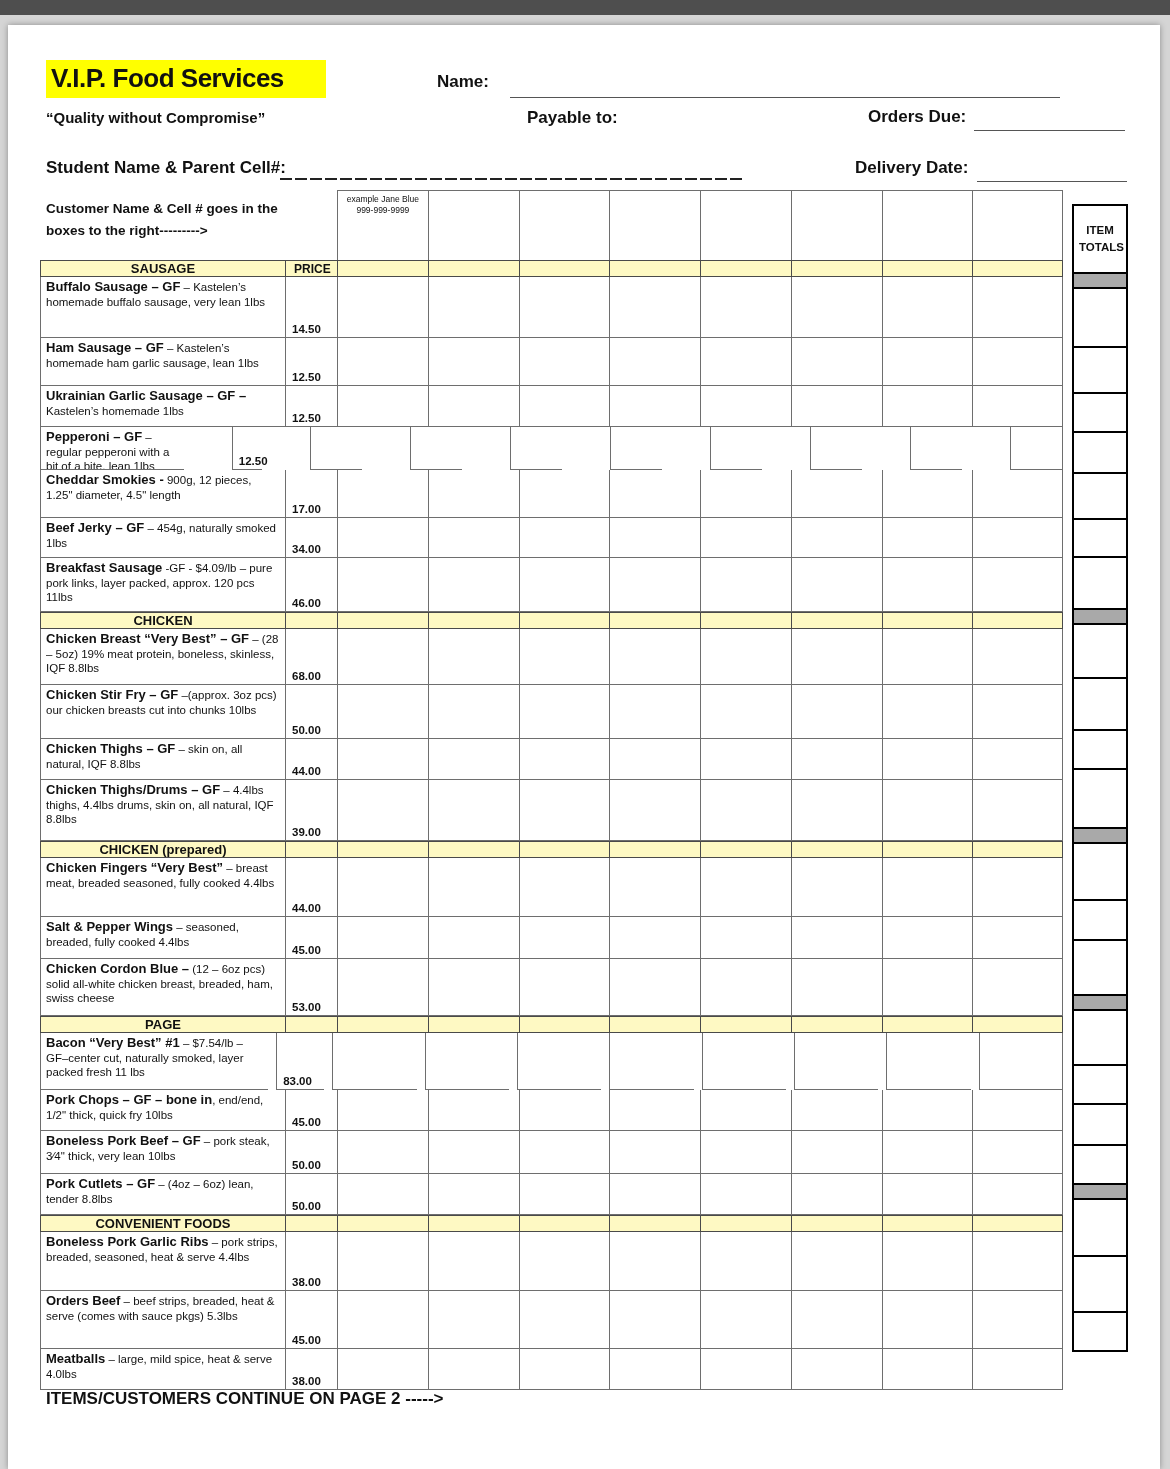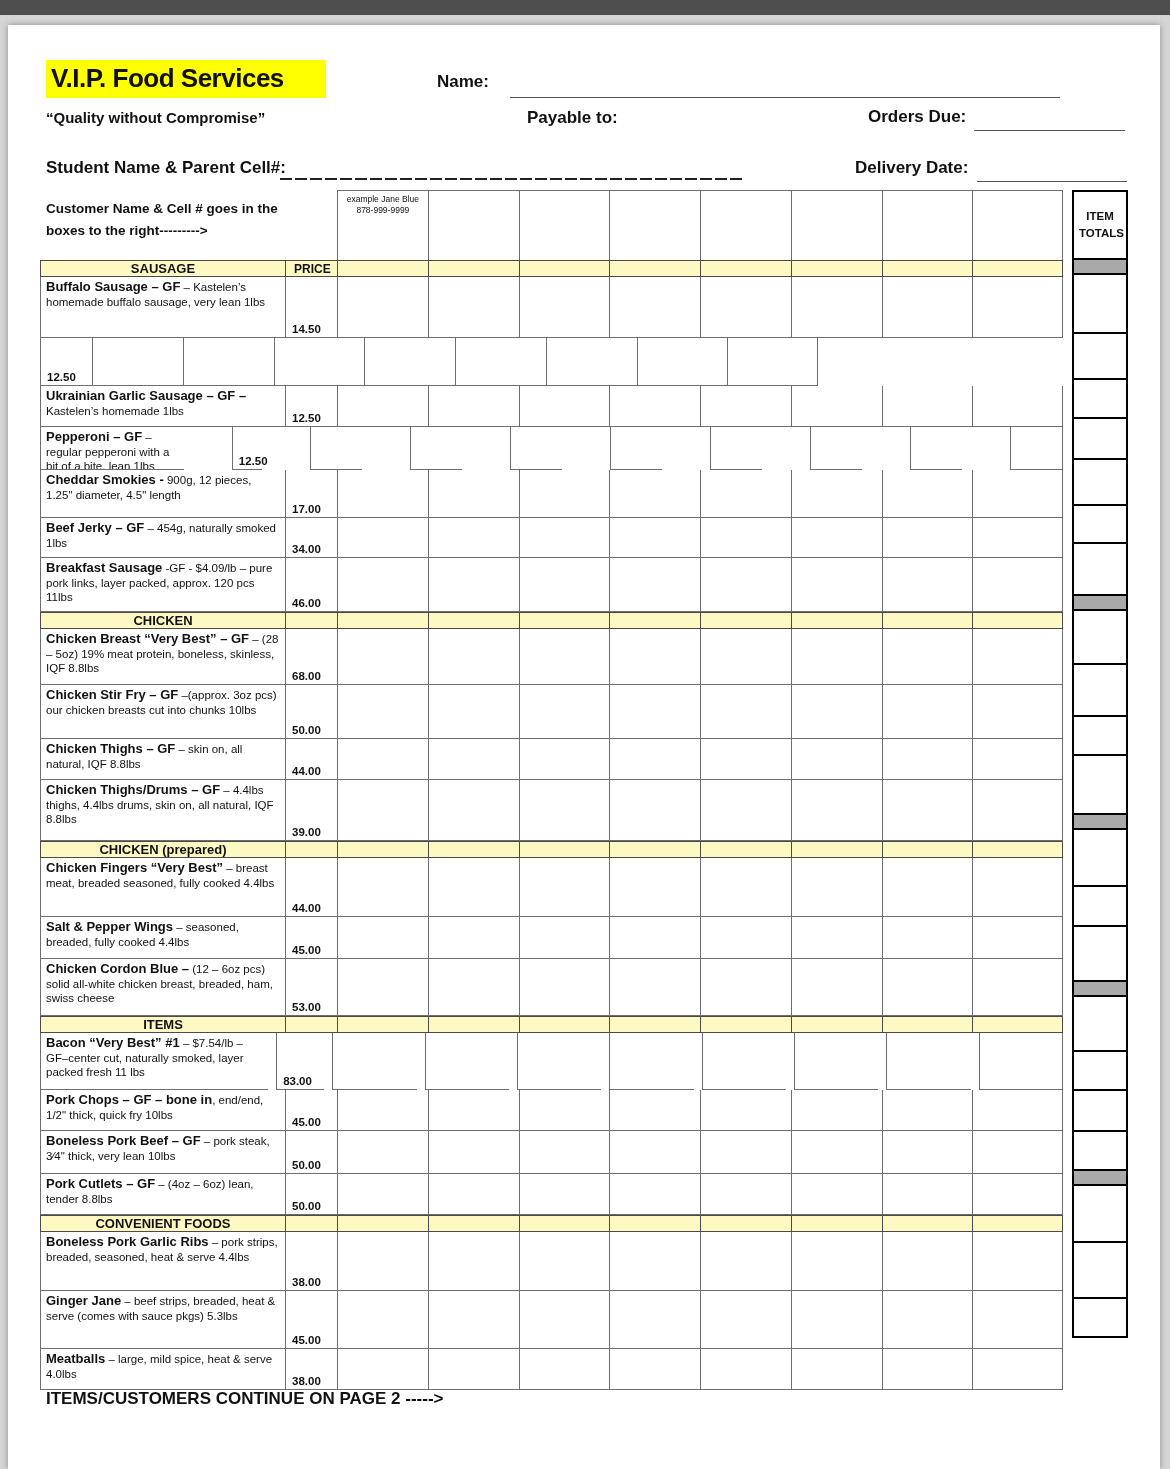--- a/index.html
+++ b/index.html
@@ -42,21 +42,21 @@
   .sec{background:#fef9c3;border-color:#4a4a4a;}
   .sec-label{display:flex;align-items:center;justify-content:center;
     font-weight:bold;font-size:13px;}
   .price-head{display:flex;align-items:center;justify-content:flex-start;
     font-weight:bold;font-size:12px;padding-left:8px;}
   .excell{font-size:8.5px;text-align:center;padding-top:3px;line-height:1.3;}
 
   
   #totals{left:1072px;top:190px;width:56px;}
   .tcell{box-sizing:border-box;border:2px solid #000;margin-top:-2px;background:#fff;width:56px;}
-  .tcell.first{margin-top:0;text-align:center;}
+  .tcell.first{margin-top:14px;text-align:center;}
   .tcell.gray{background:#a9a9a9;}
   .theader{display:flex;align-items:center;justify-content:center;text-align:center;
     font-weight:bold;font-size:11.5px;line-height:1.5;}
 </style>
 </head>
 <body>
 
 <div class="topbar"></div>
 
 <div class="page"></div>
@@ -78,21 +78,21 @@
 <div class="abs hlabel" style="left:855px;top:158px;">Delivery Date:</div>
 <div class="abs fline" style="left:977px;top:181px;width:150px;"></div>
 
 <div class="abs instruction">Customer Name &amp; Cell # goes in the boxes to the right---------&gt;</div>
 
 <div class="abs" id="grid">
     <div class="row" style="height: 70px;">
       <div class="cell " style="width: 297px; height: 70px;"></div>
       <div class="cell bl bt excell" style="width: 90.75px; height: 70px;">
         <div>example Jane Blue</div>
-        <div>878-999-9999</div>
+        <div>999-999-9999</div>
       </div>
       <div class="cell bl bt" style="width: 90.75px; height: 70px;"></div>
       <div class="cell bl bt" style="width: 90.75px; height: 70px;"></div>
       <div class="cell bl bt" style="width: 90.75px; height: 70px;"></div>
       <div class="cell bl bt" style="width: 90.75px; height: 70px;"></div>
       <div class="cell bl bt" style="width: 90.75px; height: 70px;"></div>
       <div class="cell bl bt" style="width: 90.75px; height: 70px;"></div>
       <div class="cell bl bt br" style="width: 90.75px; height: 70px;"></div>
     </div>
     <div class="row" style="height: 17px;">
@@ -115,20 +115,21 @@
       <div class="cell bl bb" style="width: 90.75px; height: 61px;"></div>
       <div class="cell bl bb" style="width: 90.75px; height: 61px;"></div>
       <div class="cell bl bb" style="width: 90.75px; height: 61px;"></div>
       <div class="cell bl bb" style="width: 90.75px; height: 61px;"></div>
       <div class="cell bl bb" style="width: 90.75px; height: 61px;"></div>
       <div class="cell bl bb" style="width: 90.75px; height: 61px;"></div>
       <div class="cell bl bb" style="width: 90.75px; height: 61px;"></div>
       <div class="cell bl bb br" style="width: 90.75px; height: 61px;"></div>
     </div>
     <div class="row" style="height: 48px;">
+      <div class="cell desc-cell bl bb" style="width: 245px; height: 48px;"><span class="b">Ham Sausage – GF</span><span> – Kastelen’s homemade ham garlic sausage, lean 1lbs</span></div>
       <div class="cell price-cell bl bb" style="width: 52px; height: 48px;">
         <span class="pv">12.50</span>
       </div>
       <div class="cell bl bb" style="width: 90.75px; height: 48px;"></div>
       <div class="cell bl bb" style="width: 90.75px; height: 48px;"></div>
       <div class="cell bl bb" style="width: 90.75px; height: 48px;"></div>
       <div class="cell bl bb" style="width: 90.75px; height: 48px;"></div>
       <div class="cell bl bb" style="width: 90.75px; height: 48px;"></div>
       <div class="cell bl bb" style="width: 90.75px; height: 48px;"></div>
       <div class="cell bl bb" style="width: 90.75px; height: 48px;"></div>
@@ -320,21 +321,21 @@
       <div class="cell bl bb" style="width: 90.75px; height: 57px;"></div>
       <div class="cell bl bb" style="width: 90.75px; height: 57px;"></div>
       <div class="cell bl bb" style="width: 90.75px; height: 57px;"></div>
       <div class="cell bl bb" style="width: 90.75px; height: 57px;"></div>
       <div class="cell bl bb" style="width: 90.75px; height: 57px;"></div>
       <div class="cell bl bb" style="width: 90.75px; height: 57px;"></div>
       <div class="cell bl bb" style="width: 90.75px; height: 57px;"></div>
       <div class="cell bl bb br" style="width: 90.75px; height: 57px;"></div>
     </div>
     <div class="row" style="height: 17px;">
-      <div class="cell sec sec-label bl bt bb" style="width: 245px; height: 17px;">ITEMS</div>
+      <div class="cell sec sec-label bl bt bb" style="width: 245px; height: 17px;">PAGE</div>
       <div class="cell sec bl bt bb" style="width: 52px; height: 17px;"></div>
       <div class="cell sec bl bt bb" style="width: 90.75px; height: 17px;"></div>
       <div class="cell sec bl bt bb" style="width: 90.75px; height: 17px;"></div>
       <div class="cell sec bl bt bb" style="width: 90.75px; height: 17px;"></div>
       <div class="cell sec bl bt bb" style="width: 90.75px; height: 17px;"></div>
       <div class="cell sec bl bt bb" style="width: 90.75px; height: 17px;"></div>
       <div class="cell sec bl bt bb" style="width: 90.75px; height: 17px;"></div>
       <div class="cell sec bl bt bb" style="width: 90.75px; height: 17px;"></div>
       <div class="cell sec bl bt bb br" style="width: 90.75px; height: 17px;"></div>
     </div>
@@ -414,21 +415,21 @@
       <div class="cell bl bb" style="width: 90.75px; height: 59px;"></div>
       <div class="cell bl bb" style="width: 90.75px; height: 59px;"></div>
       <div class="cell bl bb" style="width: 90.75px; height: 59px;"></div>
       <div class="cell bl bb" style="width: 90.75px; height: 59px;"></div>
       <div class="cell bl bb" style="width: 90.75px; height: 59px;"></div>
       <div class="cell bl bb" style="width: 90.75px; height: 59px;"></div>
       <div class="cell bl bb" style="width: 90.75px; height: 59px;"></div>
       <div class="cell bl bb br" style="width: 90.75px; height: 59px;"></div>
     </div>
     <div class="row" style="height: 58px;">
-      <div class="cell desc-cell bl bb" style="width: 245px; height: 58px;"><span class="b">Ginger Jane</span><span> – beef strips, breaded, heat &amp; serve (comes with sauce pkgs) 5.3lbs</span></div>
+      <div class="cell desc-cell bl bb" style="width: 245px; height: 58px;"><span class="b">Orders Beef</span><span> – beef strips, breaded, heat &amp; serve (comes with sauce pkgs) 5.3lbs</span></div>
       <div class="cell price-cell bl bb" style="width: 52px; height: 58px;">
         <span class="pv">45.00</span>
       </div>
       <div class="cell bl bb" style="width: 90.75px; height: 58px;"></div>
       <div class="cell bl bb" style="width: 90.75px; height: 58px;"></div>
       <div class="cell bl bb" style="width: 90.75px; height: 58px;"></div>
       <div class="cell bl bb" style="width: 90.75px; height: 58px;"></div>
       <div class="cell bl bb" style="width: 90.75px; height: 58px;"></div>
       <div class="cell bl bb" style="width: 90.75px; height: 58px;"></div>
       <div class="cell bl bb" style="width: 90.75px; height: 58px;"></div>

